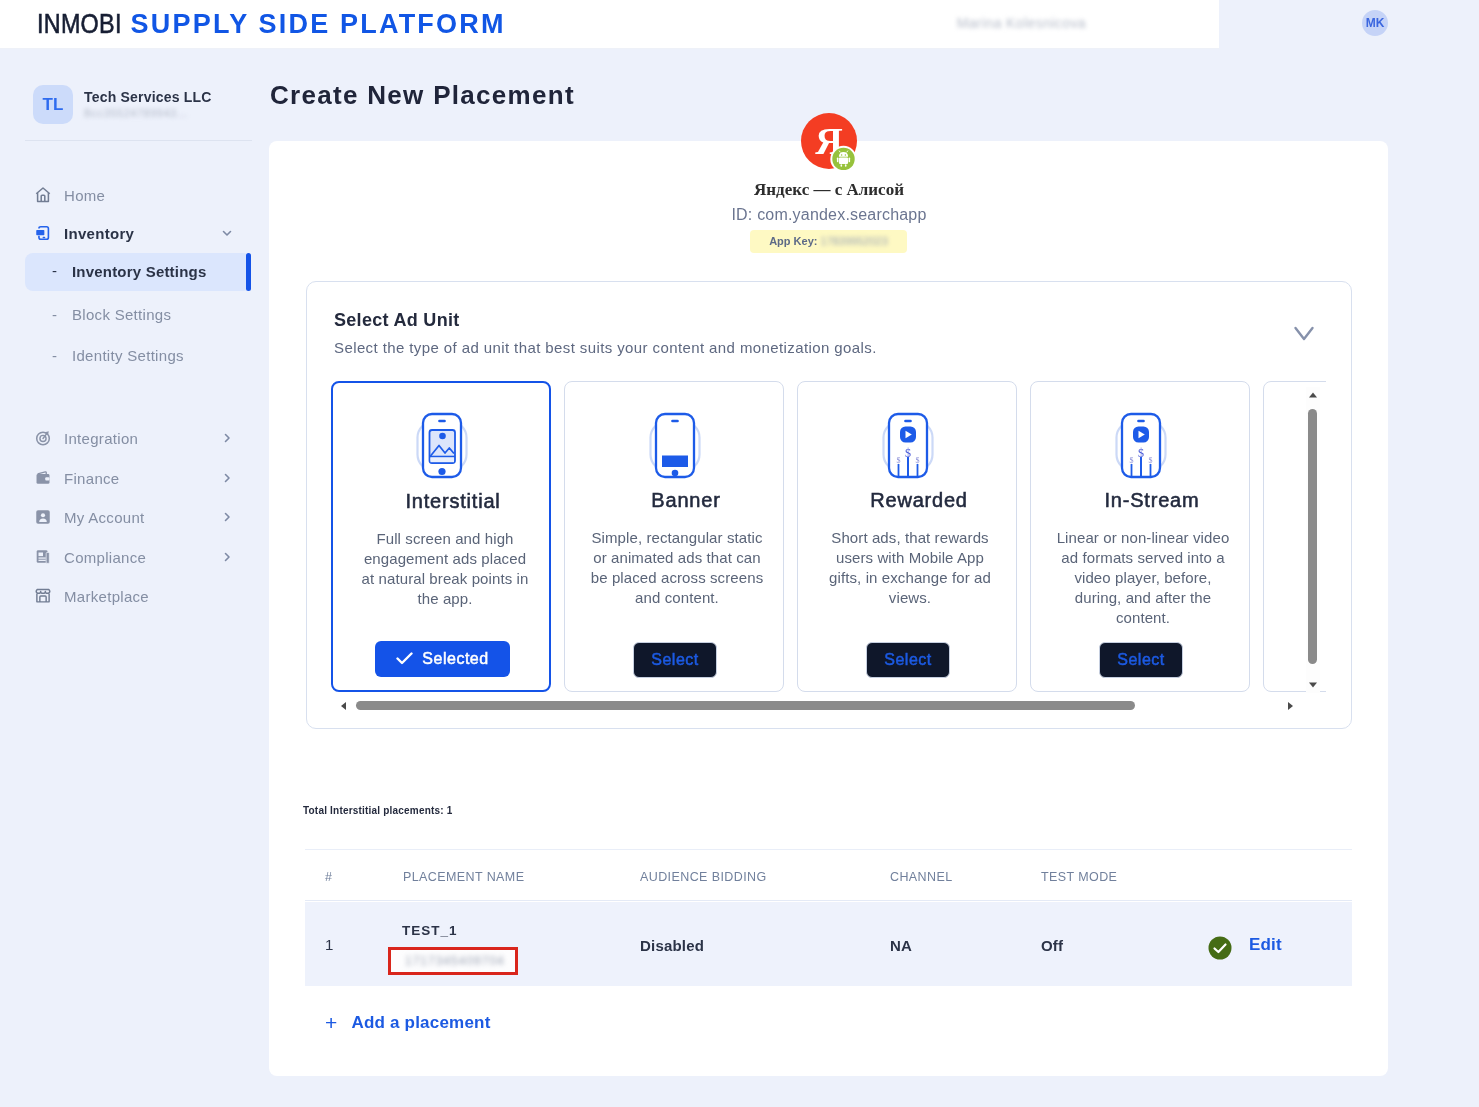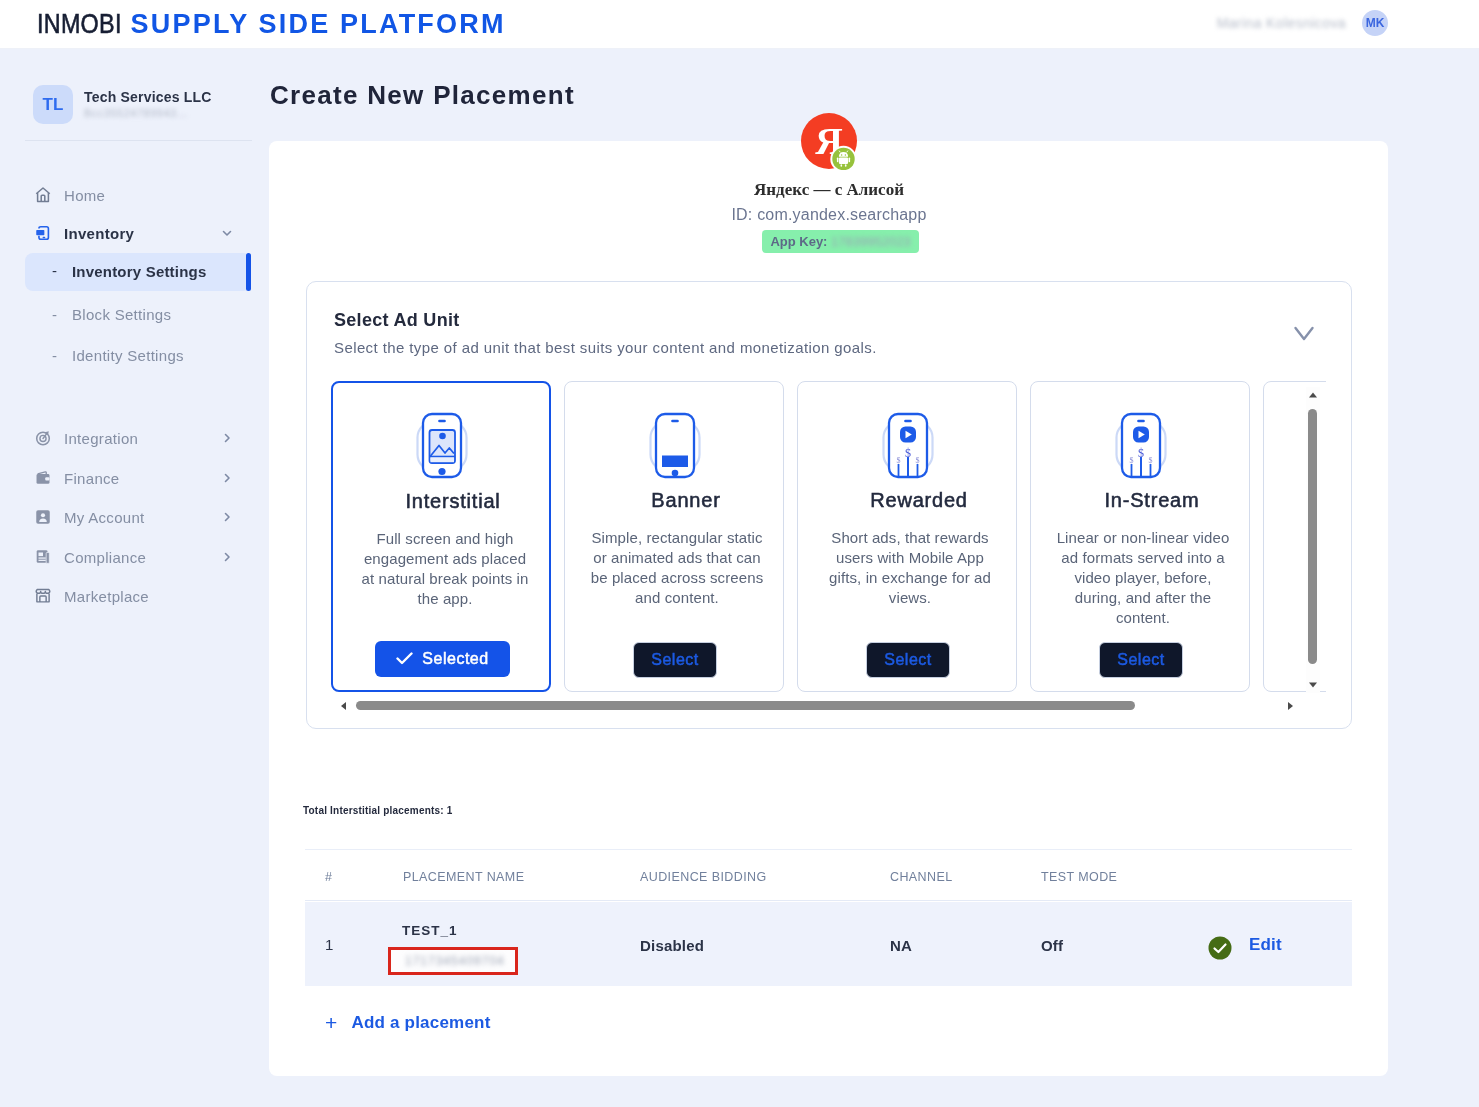--- a/index.html
+++ b/index.html
@@ -1,20 +1,20 @@
 <!DOCTYPE html>
 <html><head>
 <meta charset="utf-8">
 <style>
   * { margin:0; padding:0; box-sizing:border-box; }
   html,body { width:1479px; height:1107px; overflow:hidden; }
   body { font-family:"Liberation Sans", sans-serif; background:#edf1fb; position:relative; }
 
   
-  #hdr { position:absolute; left:0; top:0; width:1479px; height:49px; background:#fff; border-bottom:1px solid #eef1f8; z-index:5; }
+  #hdr { position:absolute; left:0; top:0; width:1219px; height:49px; background:#fff; border-bottom:1px solid #eef1f8; z-index:5; }
   #hdr .logo { position:absolute; left:37px; top:8px; font-size:27px; letter-spacing:0.5px; }
   #hdr .logo .inm { display:inline-block; transform:scaleX(0.85); transform-origin:0 50%; color:#171e33; font-weight:500; font-size:27.5px; letter-spacing:0.3px; -webkit-text-stroke:0.6px #171e33; }
   #hdr .logo .ssp { color:#1156e5; font-weight:700; margin-left:-6px; letter-spacing:2.2px; }
   #hdr .uname { position:absolute; right:133px; top:15px; font-size:14px; color:#b6bcc9; filter:blur(2.2px); letter-spacing:0.4px; }
   #hdr .avatar { position:absolute; left:1362px; top:10px; width:26px; height:26px; border-radius:50%; background:#c5d3f7; color:#3b66df; font-size:12px; font-weight:700; text-align:center; line-height:26px; }
 
   
   #side { position:absolute; left:0; top:0; width:254px; height:1107px; }
   #side .tl { position:absolute; left:33px; top:85px; width:40px; height:39px; border-radius:10px; background:#ccdbfa; color:#2e6bef; font-size:17px; font-weight:600; text-align:center; line-height:39px; }
   #side .acct-name { position:absolute; left:84px; top:89px; font-size:14px; font-weight:700; color:#2b3347; letter-spacing:0.2px; }
@@ -33,21 +33,21 @@
   #invset .t { position:absolute; left:47px; top:10px; font-size:15px; font-weight:600; color:#2b3347; letter-spacing:0.2px; }
 
   
   #h1 { position:absolute; left:270px; top:80px; font-size:26px; font-weight:600; color:#20253a; letter-spacing:1.3px; }
   #card { position:absolute; left:269px; top:141px; width:1119px; height:935px; background:#fff; border-radius:8px; }
 
   
   #ylogo { position:absolute; left:801px; top:113px; width:57px; height:57px; z-index:3; }
   #appname { position:absolute; left:629px; top:180px; width:400px; text-align:center; font-family:"Liberation Serif", serif; font-size:17px; font-weight:600; color:#2d2d2d; }
   #appid { position:absolute; left:629px; top:206px; width:400px; text-align:center; font-size:16px; color:#6b7590; letter-spacing:0.2px; }
-  #appkey { position:absolute; left:750px; top:230px; width:157px; height:23px; background:#86efac; border-radius:4px; font-size:13px; color:#5d6a87; font-weight:600; text-align:center; line-height:23px;margin-left:12px; }
+  #appkey { position:absolute; left:750px; top:230px; width:157px; height:23px; background:#fef9c3; border-radius:4px; font-size:11px; color:#5d6a87; font-weight:600; text-align:center; line-height:23px; }
   #appkey .val { color:#9aa3b5; filter:blur(2.2px); font-weight:400; }
 
   
   #panel { position:absolute; left:306px; top:281px; width:1046px; height:448px; background:#fff; border:1px solid #d8e0ef; border-radius:10px; }
   #panel .pt { position:absolute; left:27px; top:28px; font-size:18px; font-weight:700; color:#242a3d; letter-spacing:0.3px; }
   #panel .ps { position:absolute; left:27px; top:57px; font-size:15px; color:#5e6880; letter-spacing:0.4px; }
   #panel .pchev { position:absolute; right:36px; top:42px; width:22px; height:19px; }
 
   #rail { position:absolute; left:331px; top:381px; width:995px; height:313px; overflow:hidden; white-space:nowrap; z-index:2; font-size:0; }
   .unit { display:inline-block; vertical-align:top; width:220px; height:311px; border:1px solid #d4dcec; border-radius:8px; margin-right:13px; position:relative; background:#fff; white-space:normal; }

